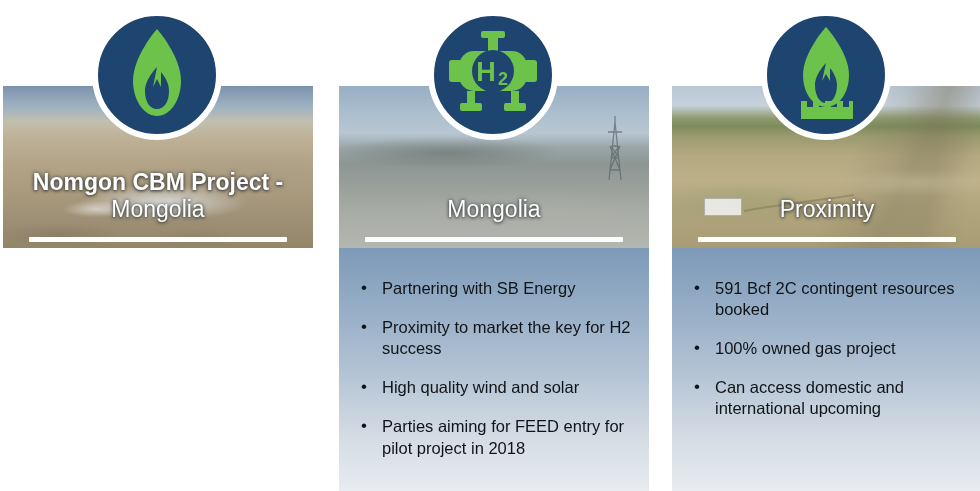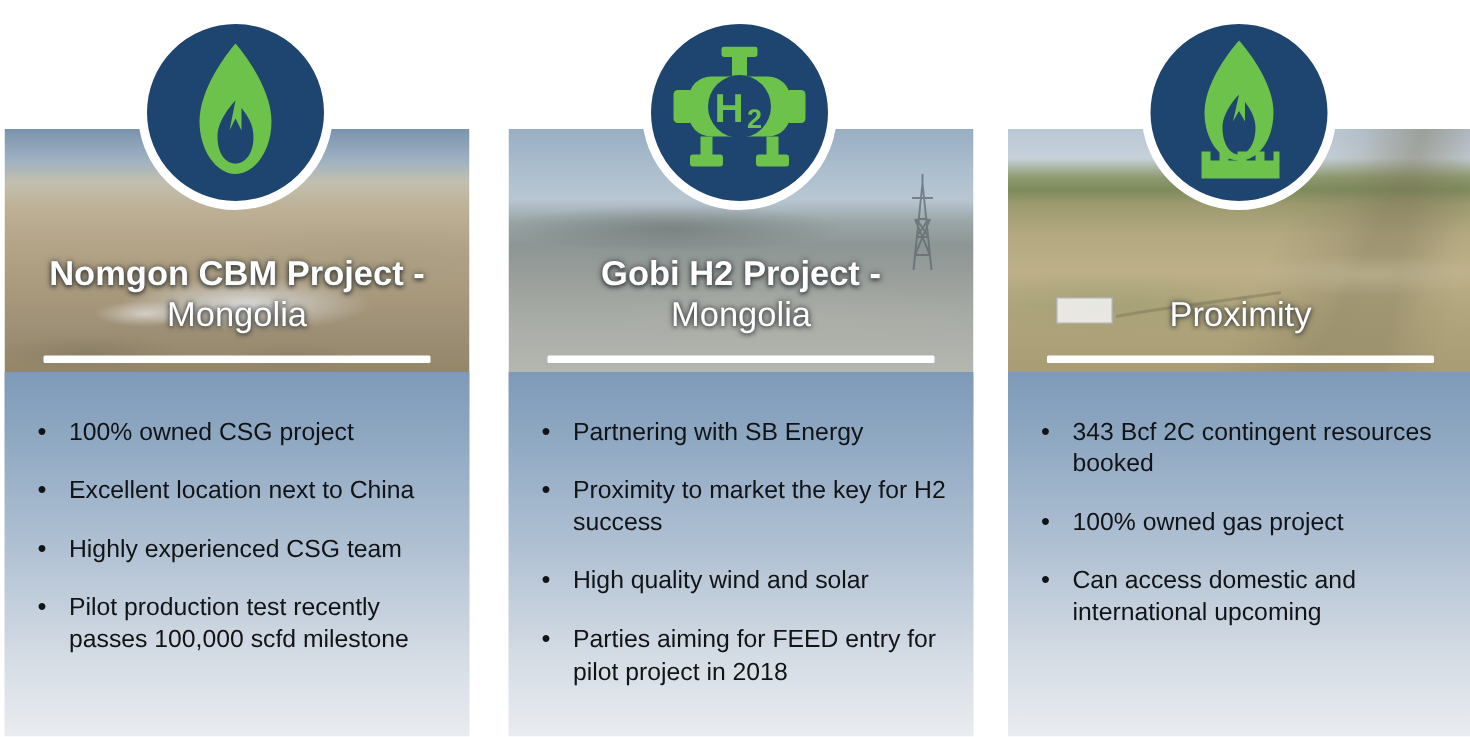--- a/index.html
+++ b/index.html
@@ -248,41 +248,32 @@
 
     <div class="badge">
       <span>
         <svg width="74" height="92" viewBox="0 0 74 92" aria-hidden="true">
           <path d="M37 2 C37 2 13 29 13 54 C13 73 24 89 37 89 C50 89 61 73 61 54 C61 29 37 2 37 2 Z" fill="#6cc24a"></path>
           <path d="M37 40 C37 40 25 52 25 64 C25 75 30 82 37 82 C44 82 49 75 49 64 C49 56 45 50 41 45 L41 60 L37 52 L33 60 Z" fill="#1e4470"></path>
         </svg>
       </span>
     </div>
 
-    <div class="panel">
-      <ul>
-        <li>100% owned CSG project</li>
-        <li>Excellent location next to China</li>
-        <li>Highly experienced CSG team</li>
-        <li>Pilot production test recently passes 100,000 scfd milestone</li>
-      </ul>
-    </div>
   </div>
 
   <div class="card card-2">
 
     <div class="hero">
       <div class="hero-photo photo-gobi"></div>
       <span class="pylon">
         <svg width="16" height="64" viewBox="0 0 16 64" aria-hidden="true">
           <path d="M8 0 L8 8 M2 64 L8 6 L14 64 M3 54 L13 54 M4 42 L12 42 M5 30 L11 30 M3 54 L13 30 M13 54 L3 30 M4 42 L12 30 M12 42 L4 30 M1 16 L15 16" stroke="#5d676e" stroke-width="1.3" fill="none"></path>
         </svg>
       </span>
       <div class="hero-title">
-        <span class="line-1">Gobi H2 Project -</span>
         <span class="line-2">Mongolia</span>
       </div>
       <div class="hero-rule"></div>
     </div>
 
     <div class="badge">
       <span>
         <svg width="96" height="84" viewBox="0 0 96 84" aria-hidden="true">
 
           <rect x="43" y="4" width="10" height="18" fill="#6cc24a"></rect>
@@ -337,20 +328,20 @@
           <path d="M39 2 C39 2 16 27 16 50 C16 68 26 82 39 82 C52 82 62 68 62 50 C62 27 39 2 39 2 Z" fill="#6cc24a"></path>
           <path d="M39 38 C39 38 28 49 28 60 C28 71 33 78 39 78 C45 78 50 71 50 60 C50 53 46 47 43 43 L43 56 L39 49 L35 56 Z" fill="#1e4470"></path>
 
           <path d="M14 76 L20 76 L20 82 L26 82 L26 76 L32 76 L32 82 L38 82 L38 76 L44 76 L44 82 L50 82 L50 76 L56 76 L56 82 L62 82 L62 76 L66 76 L66 94 L14 94 Z" fill="#6cc24a"></path>
         </svg>
       </span>
     </div>
 
     <div class="panel">
       <ul>
-        <li>343 Bcf 2C contingent resources booked</li>
+        <li>591 Bcf 2C contingent resources booked</li>
         <li>100% owned gas project</li>
         <li>Can access domestic and international upcoming</li>
       </ul>
     </div>
   </div>
 
 </div>
 
 </body></html>

